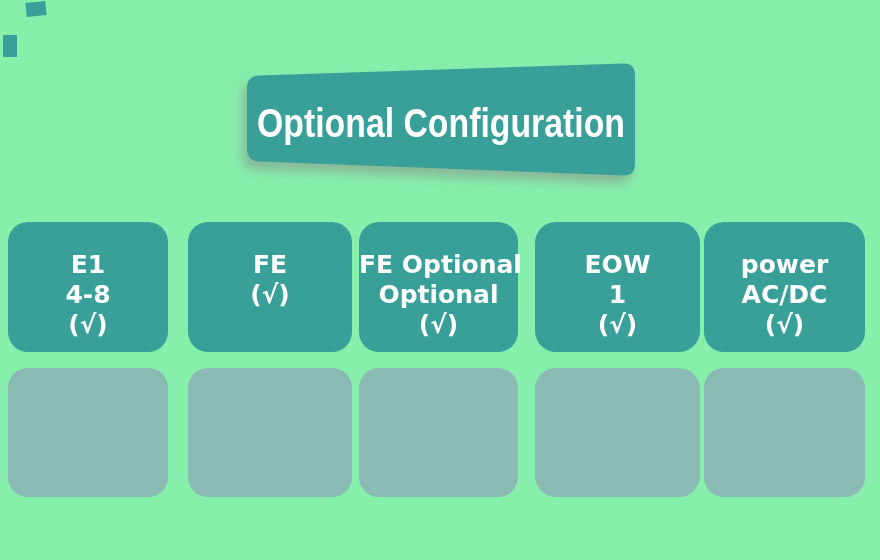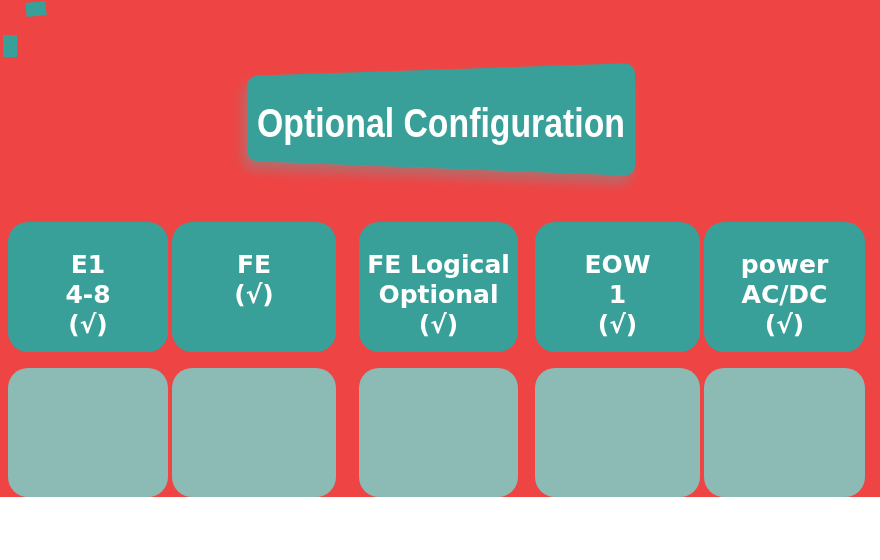--- a/index.html
+++ b/index.html
@@ -1,20 +1,20 @@
 <!DOCTYPE html>
 <html><head>
 <meta charset="utf-8">
 <style>
   html, body { margin: 0; padding: 0; }
   .stage {
     position: relative;
     width: 880px;
-    height: 497px;
-    background: #ef4444;
+    height: 560px;
+    background: #86efac;
     overflow: hidden;
     font-family: "DejaVu Sans", sans-serif;
   }
 
   
   .accent {
     position: absolute;
     background: #38A098;
   }
   .accent-a { left: 26px; top: 2px; width: 20px; height: 14px; transform: rotate(-6deg); }
@@ -51,23 +51,23 @@
   }
   .box.sage {
     top: 368px;
     height: 129px;
     background: #8CBAB4;
   }
   .box .line { display: block; white-space: nowrap; }
 
   
   .col-1 { left: 8px;   width: 160px; }
-  .col-2 { left: 172px; width: 164px; }
+  .col-2 { left: 188px; width: 164px; }
   .col-3 { left: 359px; width: 159px; }
-  .col-4 { left: 535px; width: 165px; }
+  .col-4 { left: 535px; width: 165px; border-radius: 21px; }
   .col-5 { left: 704px; width: 161px; }
 </style>
 </head>
 <body>
 
 <div class="stage">
 
   <div class="accent accent-a"></div>
   <div class="accent accent-b"></div>
 
@@ -84,21 +84,21 @@
   <div class="box teal col-1">
     <span class="line">E1</span>
     <span class="line">4-8</span>
     <span class="line">(√)</span>
   </div>
   <div class="box teal col-2">
     <span class="line">FE</span>
     <span class="line">(√)</span>
   </div>
   <div class="box teal col-3">
-    <span class="line">FE Logical</span>
+    <span class="line">FE Optional</span>
     <span class="line">Optional</span>
     <span class="line">(√)</span>
   </div>
   <div class="box teal col-4">
     <span class="line">EOW</span>
     <span class="line">1</span>
     <span class="line">(√)</span>
   </div>
   <div class="box teal col-5">
     <span class="line">power</span>

